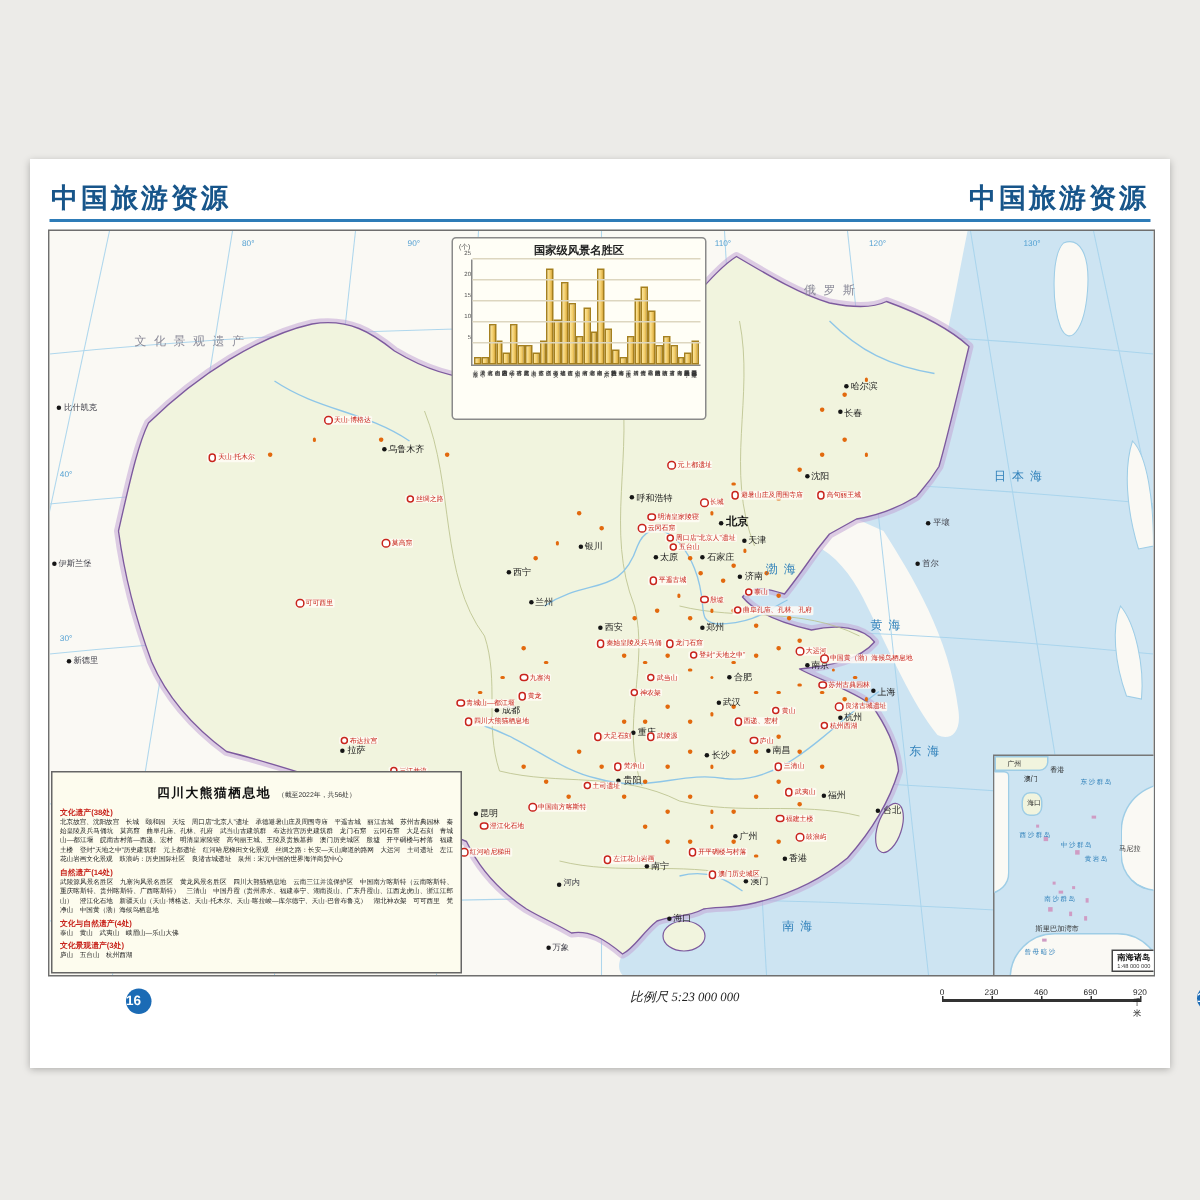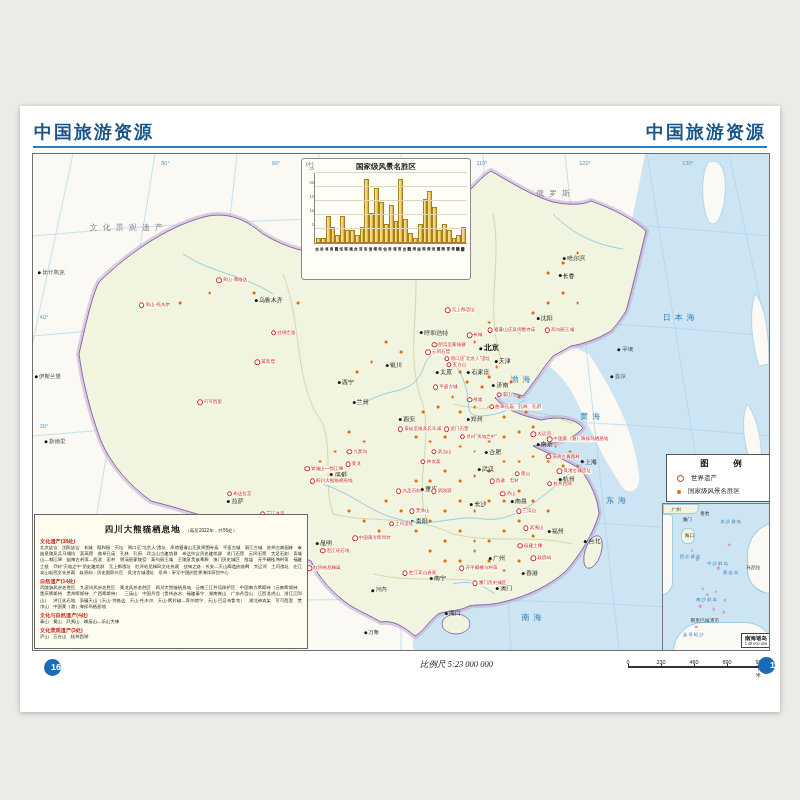--- a/index.html
+++ b/index.html
@@ -79,21 +79,21 @@
   .i-title{font-size:5.5px;font-weight:bold;color:#111;}
   .i-scale{font-size:3.8px;color:#333;}
   
   .footer{position:absolute;left:0;right:0;top:549px;height:22px;}
   .f-scale-label{position:absolute;left:400px;top:4px;font-size:8.5px;color:#222;font-style:italic;
        font-family:"Liberation Serif","DejaVu Serif",serif;}
   .f-bar{position:absolute;left:608px;top:11px;width:132px;height:1.5px;background:#333;}
   .f-tick{position:absolute;top:-7px;font-size:5.5px;color:#222;transform:translateX(-50%);}
   .f-tickmark{position:absolute;top:-2px;width:1px;height:4px;background:#333;}
   .page-dot{position:absolute;width:17px;height:17px;background:#1b6bb5;border-radius:50%;
-       color:#fff;font-size:9px;font-weight:bold;text-align:right;line-height:17px;}
+       color:#fff;font-size:9px;font-weight:bold;text-align:left;line-height:17px;margin-left:40px;}
   .pd-left{left:24px;top:553px;}
   .pd-right{left:738px;top:551px;}
 </style>
 </head>
 <body>
 
 <div class="page">
 
   <div class="hdr-title hdr-left">中国旅游资源</div>
   <div class="hdr-title hdr-right">中国旅游资源</div>
@@ -473,33 +473,20 @@
           <div class="c-cat">云南省</div>
           <div class="c-cat">西藏自治区</div>
           <div class="c-cat">陕西省</div>
           <div class="c-cat">甘肃省</div>
           <div class="c-cat">青海省</div>
           <div class="c-cat">宁夏回族自治区</div>
           <div class="c-cat">新疆维吾尔自治区</div>
         </div>
     </div>
 
-    <div class="legend">
-      <div class="lg-title">图　例</div>
-      <div id="legend-items">
-          <div class="lg-row">
-            <span class="sym sym-wh"></span>
-            <span>世界遗产</span>
-          </div>
-          <div class="lg-row">
-            <span class="sym sym-scenic"></span>
-            <span>国家级风景名胜区</span>
-          </div>
-        </div>
-    </div>
 
     <div class="heritage">
       <div class="h-titlerow">
         <span class="h-title">四川大熊猫栖息地</span>
         <span class="h-sub">（截至2022年，共56处）</span>
       </div>
       <div id="heritage-sections">
           <div class="h-sec-h">文化遗产(38处)</div>
           <div class="h-sec-t">北京故宫、沈阳故宫　长城　颐和园　天坛　周口店“北京人”遗址　承德避暑山庄及周围寺庙　平遥古城　丽江古城　苏州古典园林　秦始皇陵及兵马俑坑　莫高窟　曲阜孔庙、孔林、孔府　武当山古建筑群　布达拉宫历史建筑群　龙门石窟　云冈石窟　大足石刻　青城山—都江堰　皖南古村落—西递、宏村　明清皇家陵寝　高句丽王城、王陵及贵族墓葬　澳门历史城区　殷墟　开平碉楼与村落　福建土楼　登封“天地之中”历史建筑群　元上都遗址　红河哈尼梯田文化景观　丝绸之路：长安—天山廊道的路网　大运河　土司遗址　左江花山岩画文化景观　鼓浪屿：历史国际社区　良渚古城遗址　泉州：宋元中国的世界海洋商贸中心</div>
           <div class="h-sec-h">自然遗产(14处)</div>

